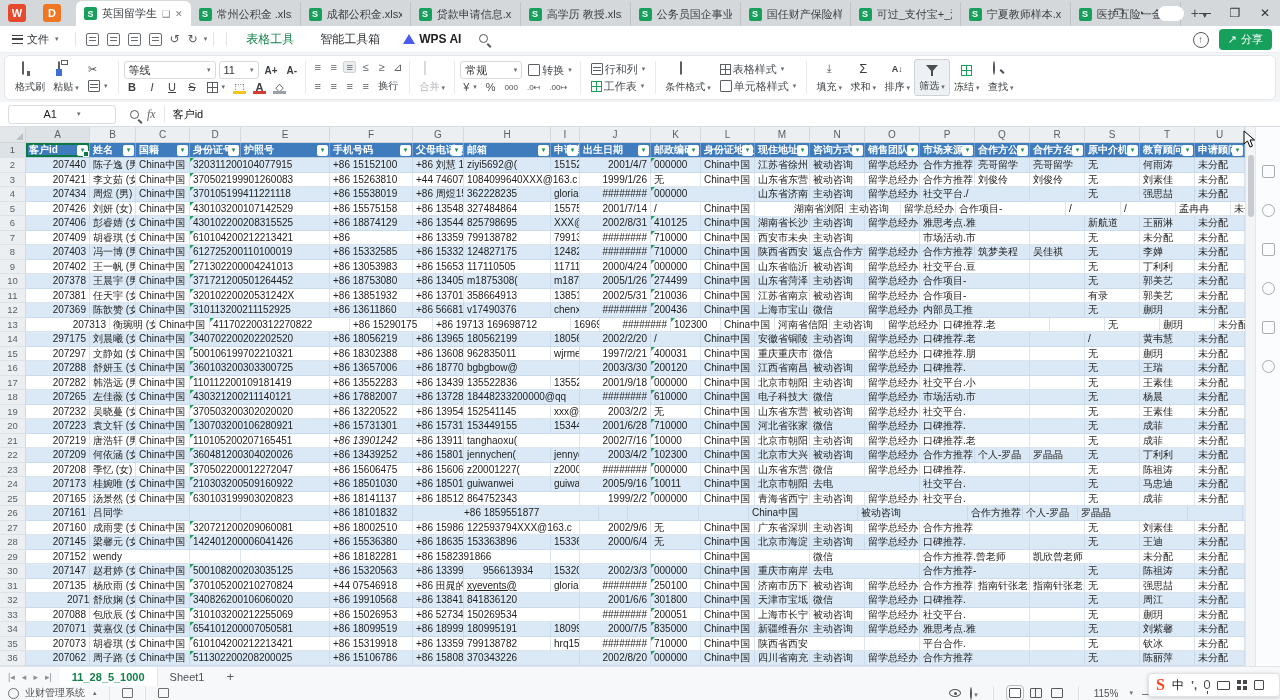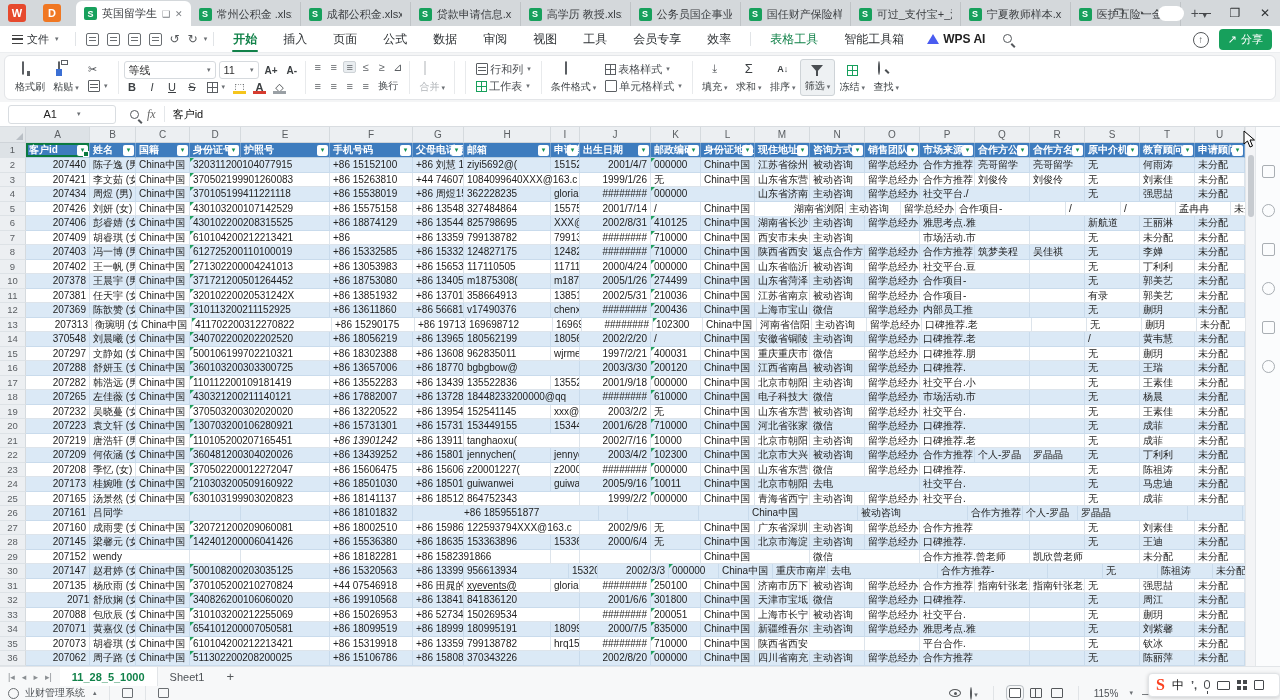--- a/index.html
+++ b/index.html
@@ -228,32 +228,20 @@
     </div>
     <div class="vsep"></div>
     <div class="mico"></div>
     <div class="mico"></div>
     <div class="mico"></div>
     <div class="mico"></div>
     <div class="uarrow">↺</div>
     <div class="uarrow">↻</div>
     <div class="chev">▾</div>
     <div class="vsep"></div>
-    <div id="menu-tabs" style="display:flex;">
-        <div class="mtab active">开始</div>
-        <div class="mtab">插入</div>
-        <div class="mtab">页面</div>
-        <div class="mtab">公式</div>
-        <div class="mtab">数据</div>
-        <div class="mtab">审阅</div>
-        <div class="mtab">视图</div>
-        <div class="mtab">工具</div>
-        <div class="mtab">会员专享</div>
-        <div class="mtab">效率</div>
-      </div>
     <div class="vsep"></div>
     <div class="mtab ctx1">表格工具</div>
     <div class="mtab">智能工具箱</div>
     <div id="wps-ai">
       <span class="ai-tri"></span>
       <span>WPS AI</span>
     </div>
     <div style="padding:0 8px;"><span class="mag"></span></div>
   </div>
   <div id="menubar-right">
@@ -328,20 +316,43 @@
           <span class="alic">≡</span>
           <span class="sbtn" style="font-size:10px;">换行</span>
         </div>
       </div>
       <div class="rsep"></div>
       <div class="bigbtn disabled">
         <span class="ricon"><span class="ic-grid" style="border-color:#b0b4b8;opacity:.5;"></span></span>
         <span class="rlabel"><span>合并</span><span class="chev">▾</span></span>
       </div>
       <div class="rsep"></div>
+      <div class="fontrow">
+        <div class="rowline">
+          <div class="combo w62">
+              <span>常规</span>
+              <span class="chev">▾</span>
+            </div>
+          <span class="sbtn">
+              <span class="ic-box"></span>
+              <span>转换</span>
+              <span class="chev">▾</span>
+            </span>
+        </div>
+        <div class="rowline">
+          <span class="sbtn">
+              <span>¥</span>
+              <span class="chev">▾</span>
+            </span>
+          <span class="sbtn">%</span>
+          <span class="sbtn" style="font-size:8px;">000</span>
+          <span class="sbtn" style="font-size:8px;">.0↤</span>
+          <span class="sbtn" style="font-size:8px;">.00↦</span>
+        </div>
+      </div>
       <div class="rsep"></div>
       <div class="twoline">
         <span class="sbtn">
             <span class="ic-box bar"></span>
             <span>行和列</span>
             <span class="chev">▾</span>
           </span>
         <span class="sbtn">
             <span class="ic-grid green"></span>
             <span>工作表</span>
@@ -695,21 +706,21 @@
         <div class="dcell" style="width: 55px;">微信</div>
         <div class="dcell" style="width: 55px;">留学总经办</div>
         <div class="dcell" style="width: 110px;">内部员工推</div>
         <div class="dcell" style="width: 55px;"></div>
         <div class="dcell" style="width: 55px;">无</div>
         <div class="dcell" style="width: 55px;">蒯玥</div>
         <div class="dcell" style="width: 50px;">未分配</div>
       </div>
       <div class="grid-row data-row">
         <div class="gutter">13</div>
-        <div class="dcell num" style="width: 66px; text-align: right;">207313</div>
+        <div class="dcell num" style="width: 84px; text-align: right;">207313</div>
         <div class="dcell" style="width: 46px;">衡琬明 (女)</div>
         <div class="dcell" style="width: 54px;">China中国</div>
         <div class="dcell tri" style="width: 140px;">411702200312270822</div>
         <div class="dcell" style="width: 83px;">+86 15290175</div>
         <div class="dcell" style="width: 51px;">+86 1971300890</div>
         <div class="dcell" style="width: 87px;">169698712</div>
         <div class="dcell" style="width: 29px;">169698712</div>
         <div class="dcell num" style="width: 71px;">########</div>
         <div class="dcell tri" style="width: 50px;">102300</div>
         <div class="dcell" style="width: 54px;">China中国</div>
@@ -717,21 +728,21 @@
         <div class="dcell" style="width: 55px;">主动咨询</div>
         <div class="dcell" style="width: 55px;">留学总经办</div>
         <div class="dcell" style="width: 110px;">口碑推荐.老</div>
         <div class="dcell" style="width: 55px;"></div>
         <div class="dcell" style="width: 55px;">无</div>
         <div class="dcell" style="width: 55px;">蒯玥</div>
         <div class="dcell" style="width: 50px;">未分配</div>
       </div>
       <div class="grid-row data-row band">
         <div class="gutter">14</div>
-        <div class="dcell num" style="width: 64px;">370548</div>
+        <div class="dcell num" style="width: 64px;">297175</div>
         <div class="dcell" style="width: 46px;">刘晨曦 (女)</div>
         <div class="dcell" style="width: 54px;">China中国</div>
         <div class="dcell tri" style="width: 140px;">340702200202202520</div>
         <div class="dcell" style="width: 83px;">+86 18056219</div>
         <div class="dcell" style="width: 51px;">+86 1396522100</div>
         <div class="dcell" style="width: 87px;">180562199</div>
         <div class="dcell" style="width: 29px;">180562199</div>
         <div class="dcell num" style="width: 71px;">2002/2/20</div>
         <div class="dcell" style="width: 50px;">/</div>
         <div class="dcell" style="width: 54px;">China中国</div>
@@ -1063,21 +1074,21 @@
         <div class="dcell" style="width: 50px;">未分配</div>
       </div>
       <div class="grid-row data-row band">
         <div class="gutter">30</div>
         <div class="dcell num" style="width: 64px;">207147</div>
         <div class="dcell" style="width: 46px;">赵君婷 (女)</div>
         <div class="dcell" style="width: 54px;">China中国</div>
         <div class="dcell tri" style="width: 140px;">500108200203035125</div>
         <div class="dcell" style="width: 83px;">+86 15320563</div>
         <div class="dcell" style="width: 51px;">+86 1339985047</div>
-        <div class="dcell" style="width: 105px;">956613934</div>
+        <div class="dcell" style="width: 87px; text-align: center;">956613934</div>
         <div class="dcell" style="width: 29px;">153205635</div>
         <div class="dcell num" style="width: 71px;">2002/3/3</div>
         <div class="dcell tri" style="width: 50px;">000000</div>
         <div class="dcell" style="width: 54px;">China中国</div>
         <div class="dcell" style="width: 55px;">重庆市南岸</div>
         <div class="dcell" style="width: 110px;">去电</div>
         <div class="dcell" style="width: 110px;">合作方推荐-</div>
         <div class="dcell" style="width: 55px;"></div>
         <div class="dcell" style="width: 55px;">无</div>
         <div class="dcell" style="width: 55px;">陈祖涛</div>

